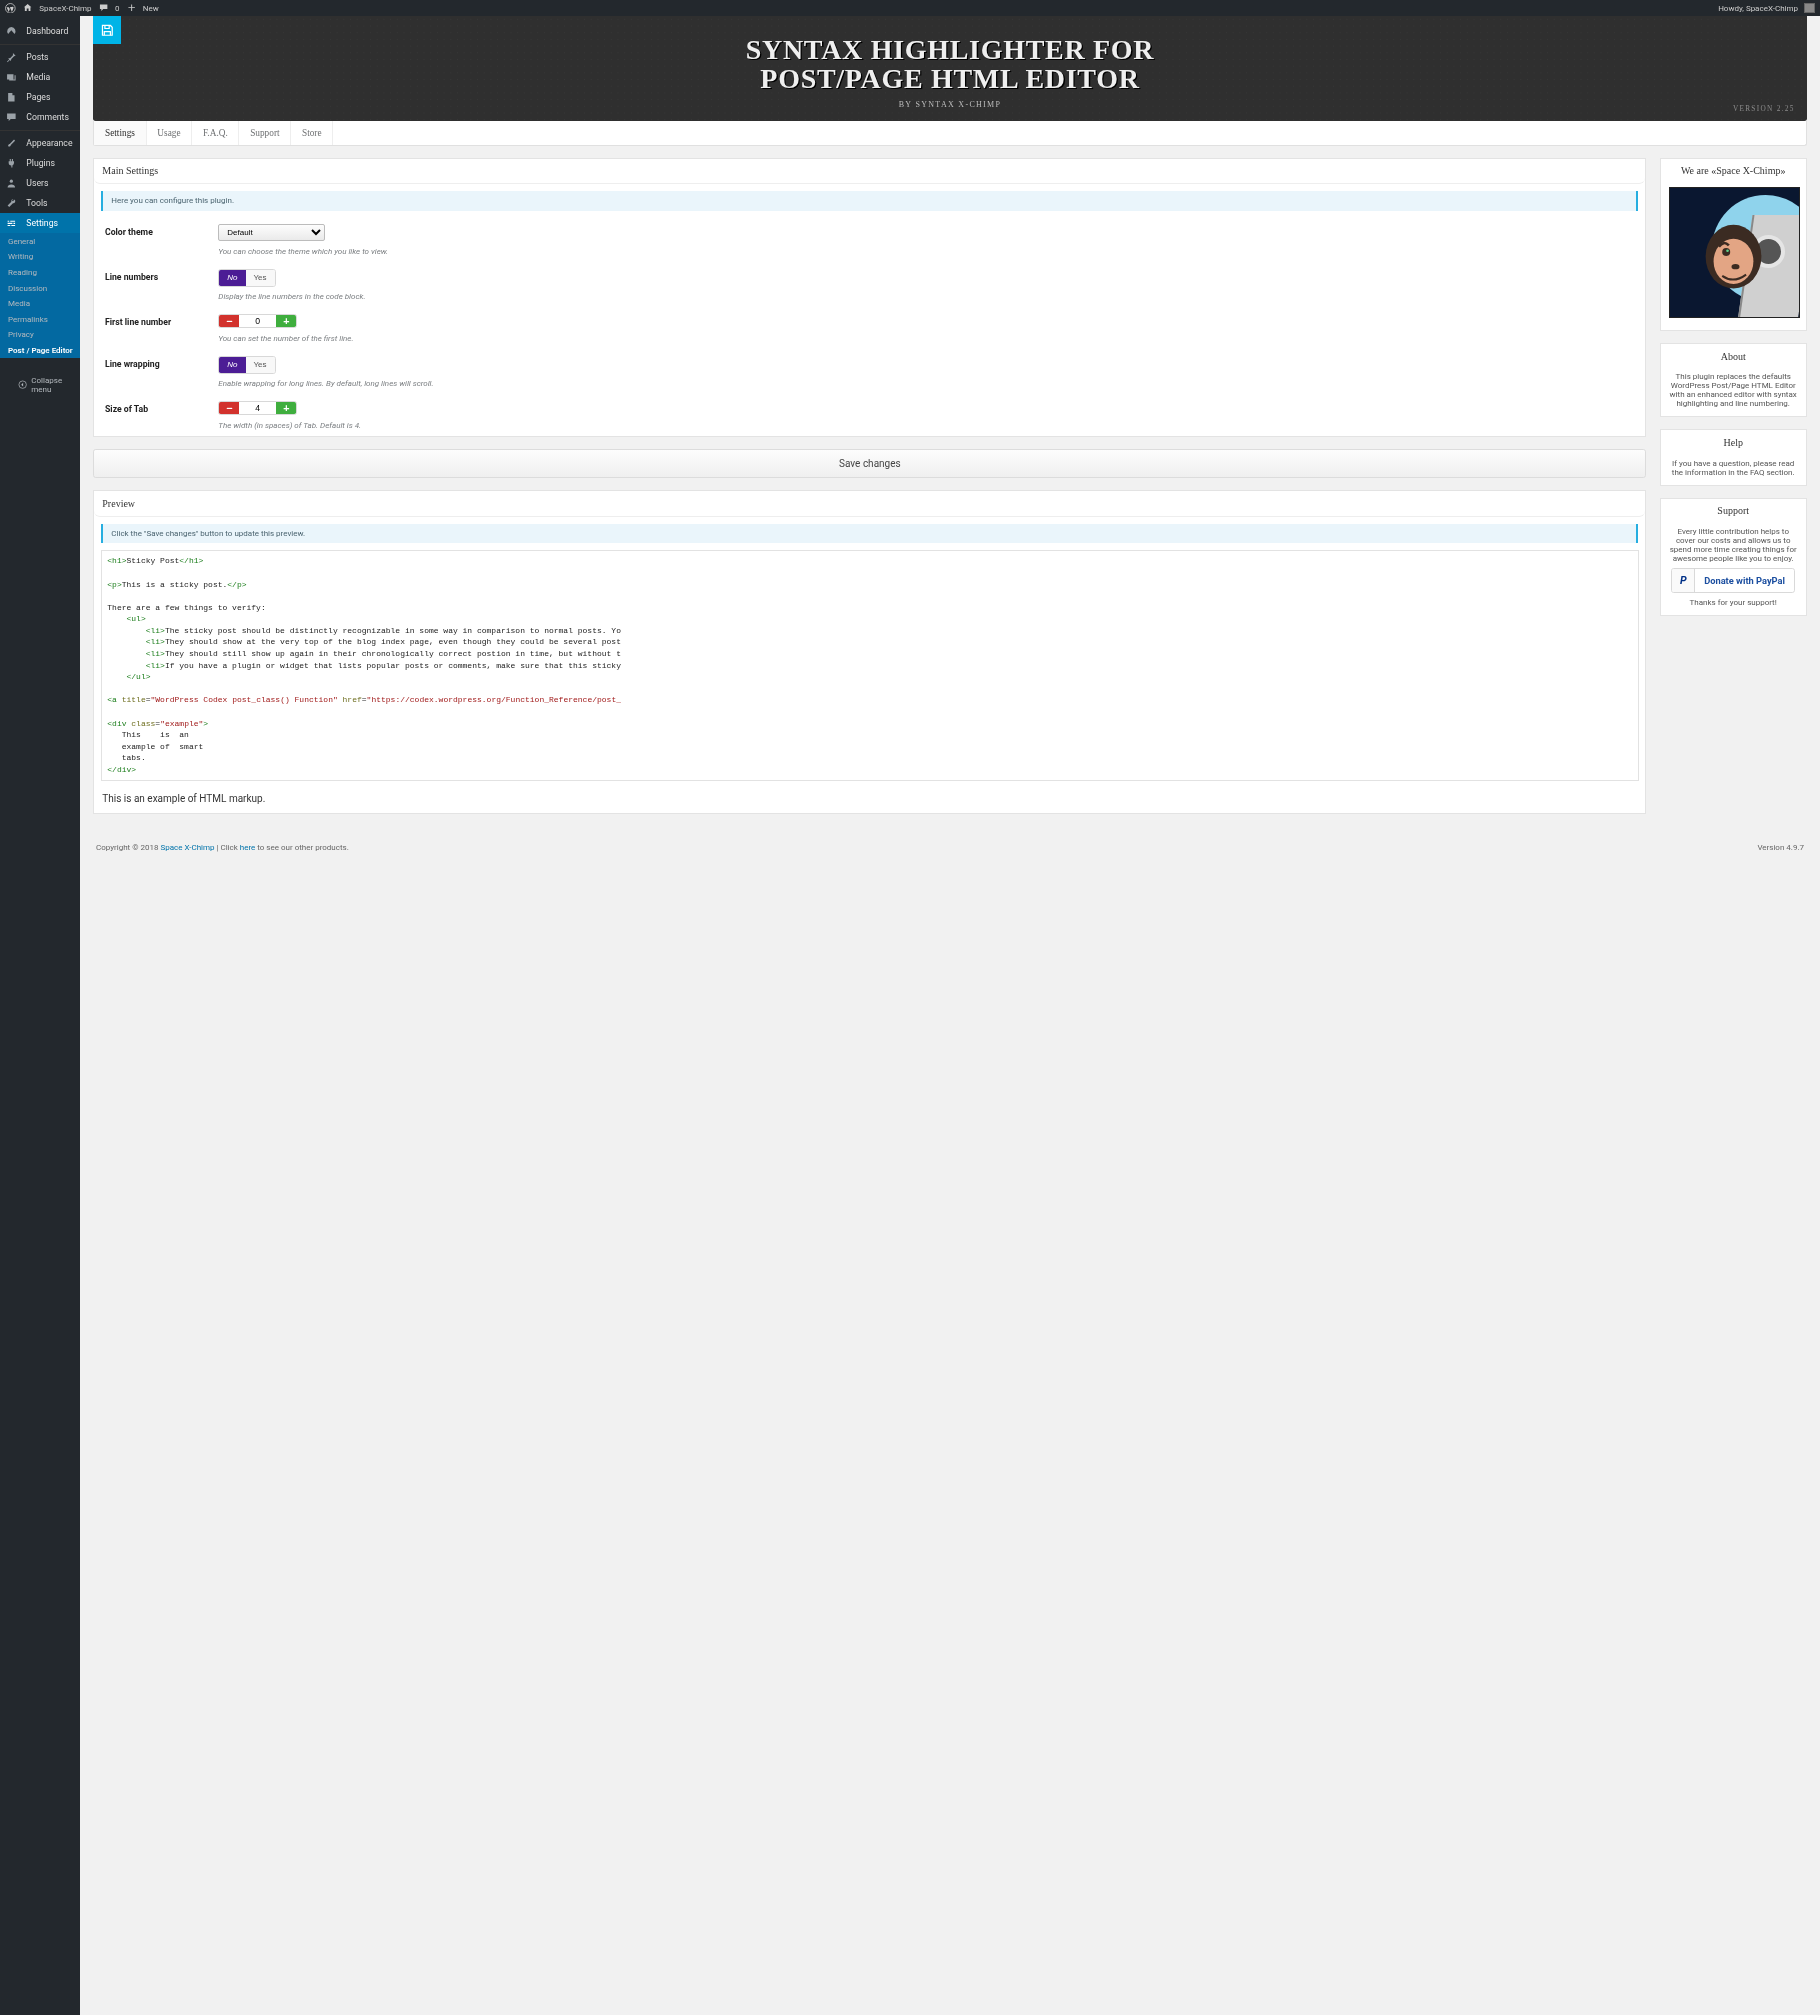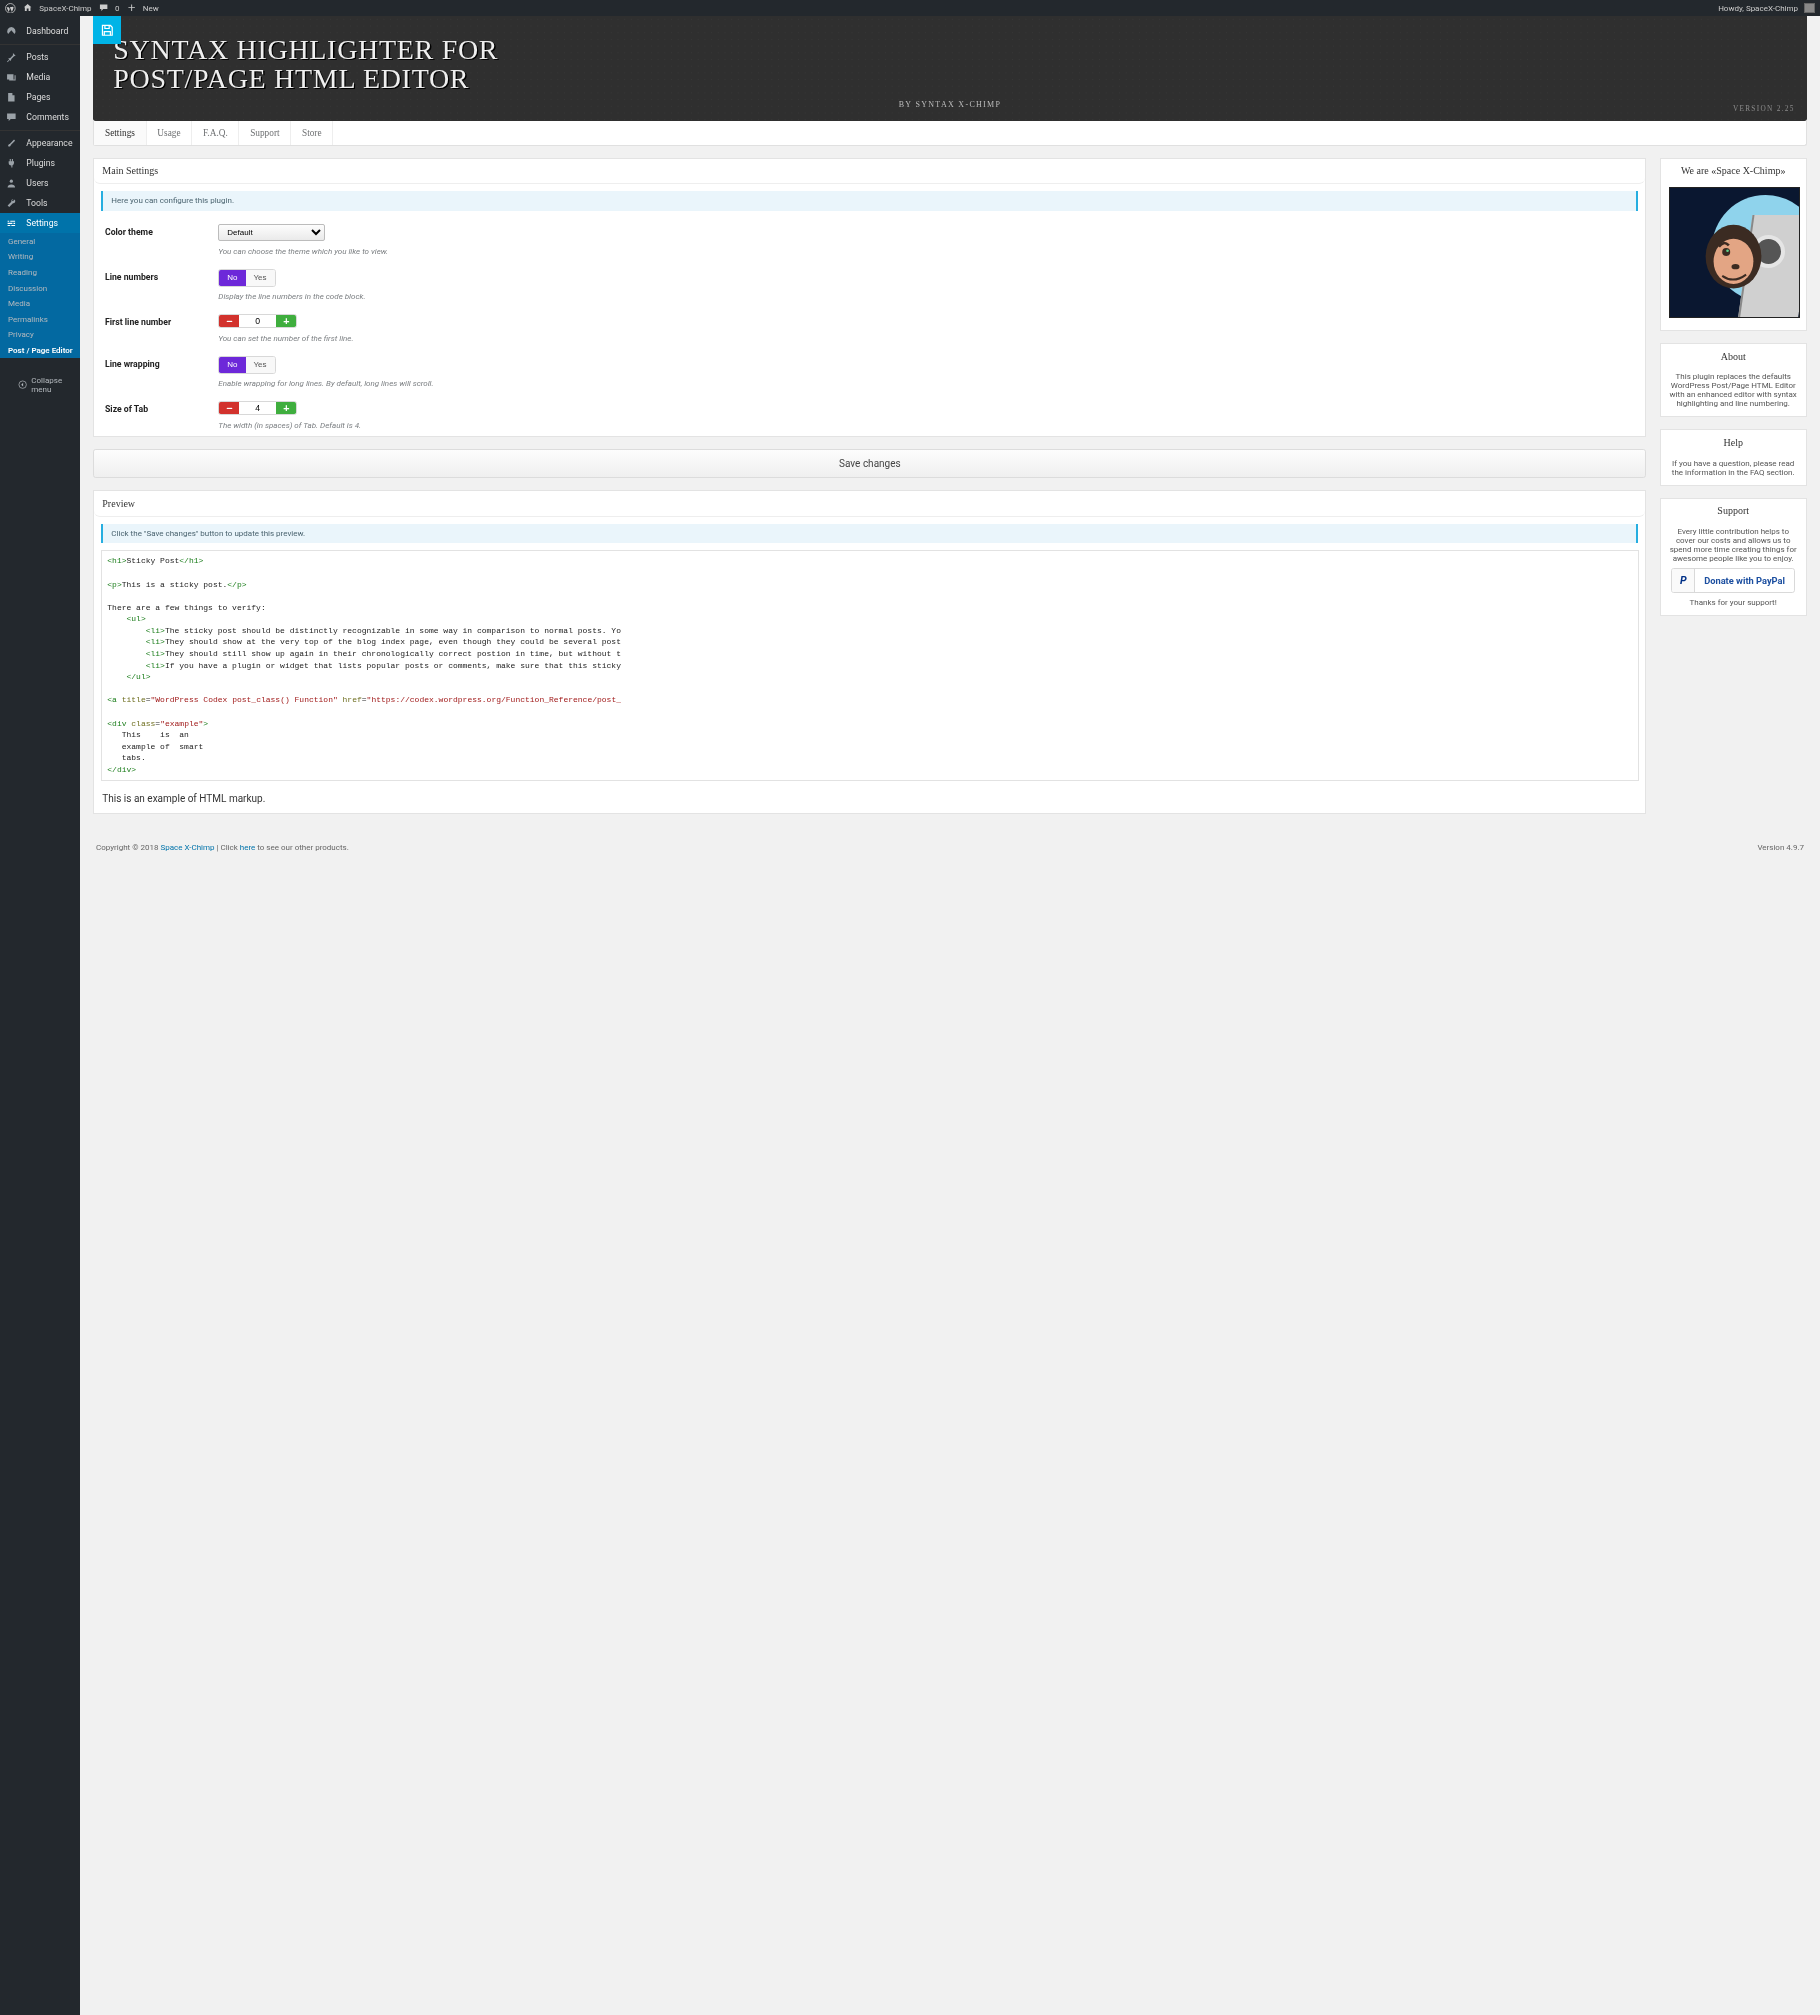--- a/index.html
+++ b/index.html
@@ -26,21 +26,21 @@
 .menu li.current .micon { color: #fff; }
 .menu li.current::after { content: ""; position: absolute; right: -5.3px; top: 50%; margin-top: -4px; border: 4px solid transparent; border-right-color: #f1f1f1; }
 .submenu { list-style: none; background: #0369a1; }
 .submenu li { padding: 3.3px 5.3px 3.3px 8px; font-size: 8px; color: #b4b9be; }
 .submenu li.active { color: #fff; font-weight: 600; }
 .collapse { display: flex; align-items: center; gap: 4px; padding: 18px; color: #b4b9be; font-size: 8px; cursor: pointer; }
 
 
 .banner { position: relative; margin-top: 0; background: #2f2f2f; border-radius: 0 0 2.7px 2.7px; padding: 18.7px 20px 12px 20px; background-image: radial-gradient(rgba(255,255,255,.04) 0.7px, transparent 0.7px); background-size: 6.7px 6.7px; }
 .save-icon { position: absolute; top: 0; left: 0; width: 28px; height: 28px; background: #00b4e7; display: flex; align-items: center; justify-content: center; color: #fff; cursor: pointer; }
-.banner h1 { color: #efefef; font-family: Georgia, 'Times New Roman', serif; font-weight: 400; font-size: 28px; letter-spacing: 0.7px; text-shadow: 1.3px 1.3px 0 #000; line-height: 1.05; }
+.banner h1 { color: #efefef; text-align: center; font-family: Georgia, 'Times New Roman', serif; font-weight: 700; font-size: 28px; letter-spacing: 0.7px; text-shadow: 1.3px 1.3px 0 #000; line-height: 1.05; }
 .banner .subtitle { color: #bdbdbd; text-align: center; font-family: Georgia, serif; font-size: 8px; letter-spacing: 1.3px; margin-top: 6.7px; }
 .banner .version { position: absolute; right: 12px; bottom: 8px; color: #8b8b8b; font-size: 7.3px; letter-spacing: 1.3px; font-family: Georgia, serif; }
 
 
 .tabs { background: #fff; border: 0.7px solid #e0e0e0; border-top: none; border-radius: 0 0 2.7px 2.7px; display: flex; padding: 0; margin-bottom: 12px; }
 .tabs a { padding: 6.7px 10.7px; color: #6e7072; font-family: Georgia, serif; font-size: 9.3px; cursor: pointer; border-right: 0.7px solid #eee; }
 .tabs a.active { color: #2e2e2e; background: #fafafa; position: relative; }
 
 
 .cols { display: flex; gap: 13.3px; }
@@ -59,21 +59,21 @@
 
 .row { display: flex; padding: 6.7px 10.7px; gap: 13.3px; align-items: flex-start; }
 .row .label { width: 100px; font-weight: 700; font-size: 8.7px; color: #222; padding-top: 2.7px; }
 .row .field { flex: 1; }
 .row .desc { font-style: italic; color: #7b7f82; font-size: 8px; margin-top: 5.3px; }
 
 select.theme { width: 107px; height: 17.3px; border: 0.7px solid #bcbcbc; background: linear-gradient(#fdfdfd,#eaeaea); border-radius: 2px; padding: 1.3px 4px; font-size: 8px; }
 
 .toggle { display: inline-flex; border-radius: 2.7px; overflow: hidden; border: 0.7px solid #d8d8d8; }
 .toggle button { border: none; padding: 3.3px 8px; font-size: 8px; background: #f8f8f8; cursor: pointer; color: #555; }
-.toggle button.on { background: #6d28d9; color: #fff; }
+.toggle button.on { background: #4c1d95; color: #fff; font-style: italic; }
 
 .numctl { display: inline-flex; border: 0.7px solid #d8d8d8; border-radius: 2.7px; overflow: hidden; }
 .numctl button { width: 20px; border: none; color: #fff; font-size: 10.7px; font-weight: 700; cursor: pointer; }
 .numctl .minus { background: #d2322d; }
 .numctl .plus { background: #3fae3e; }
 .numctl input { width: 37px; border: none; text-align: center; font-size: 8.7px; }
 
 .savebar { background: linear-gradient(#fdfdfd,#efefef); border: 0.7px solid #dcdcdc; border-radius: 2.7px; text-align: center; padding: 8px; font-size: 10px; color: #444; cursor: pointer; margin-bottom: 12px; }
 
 

